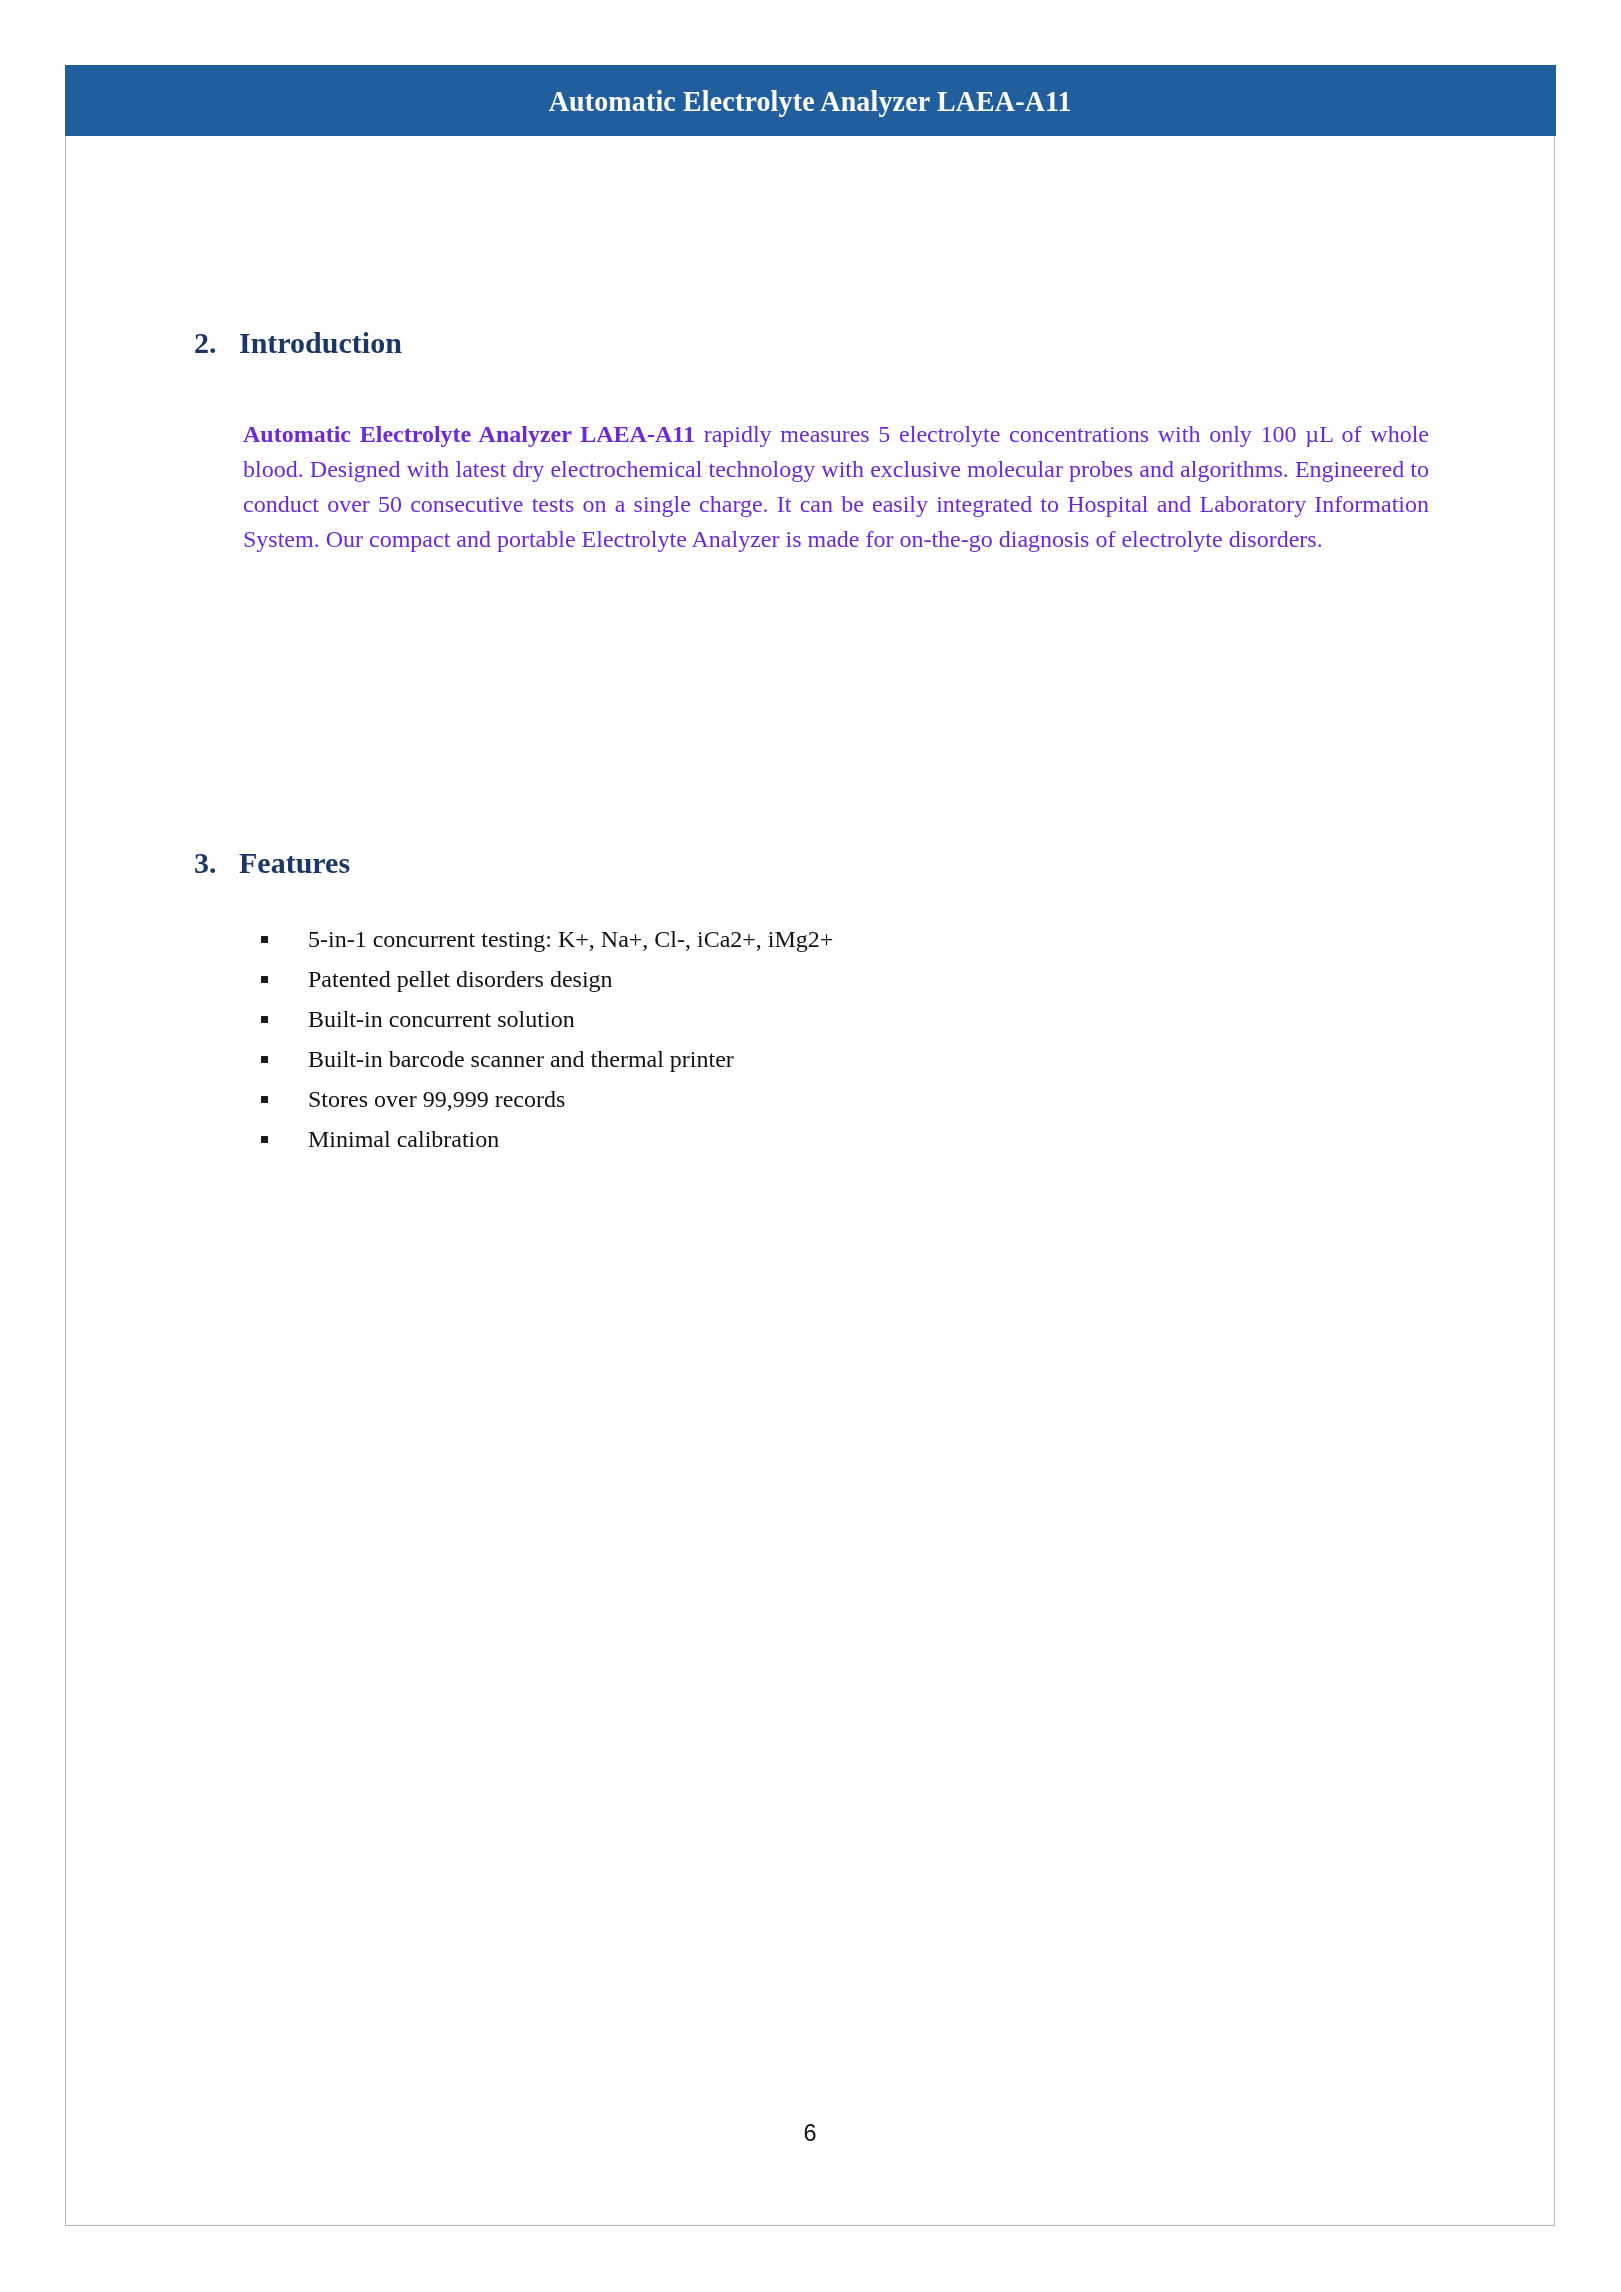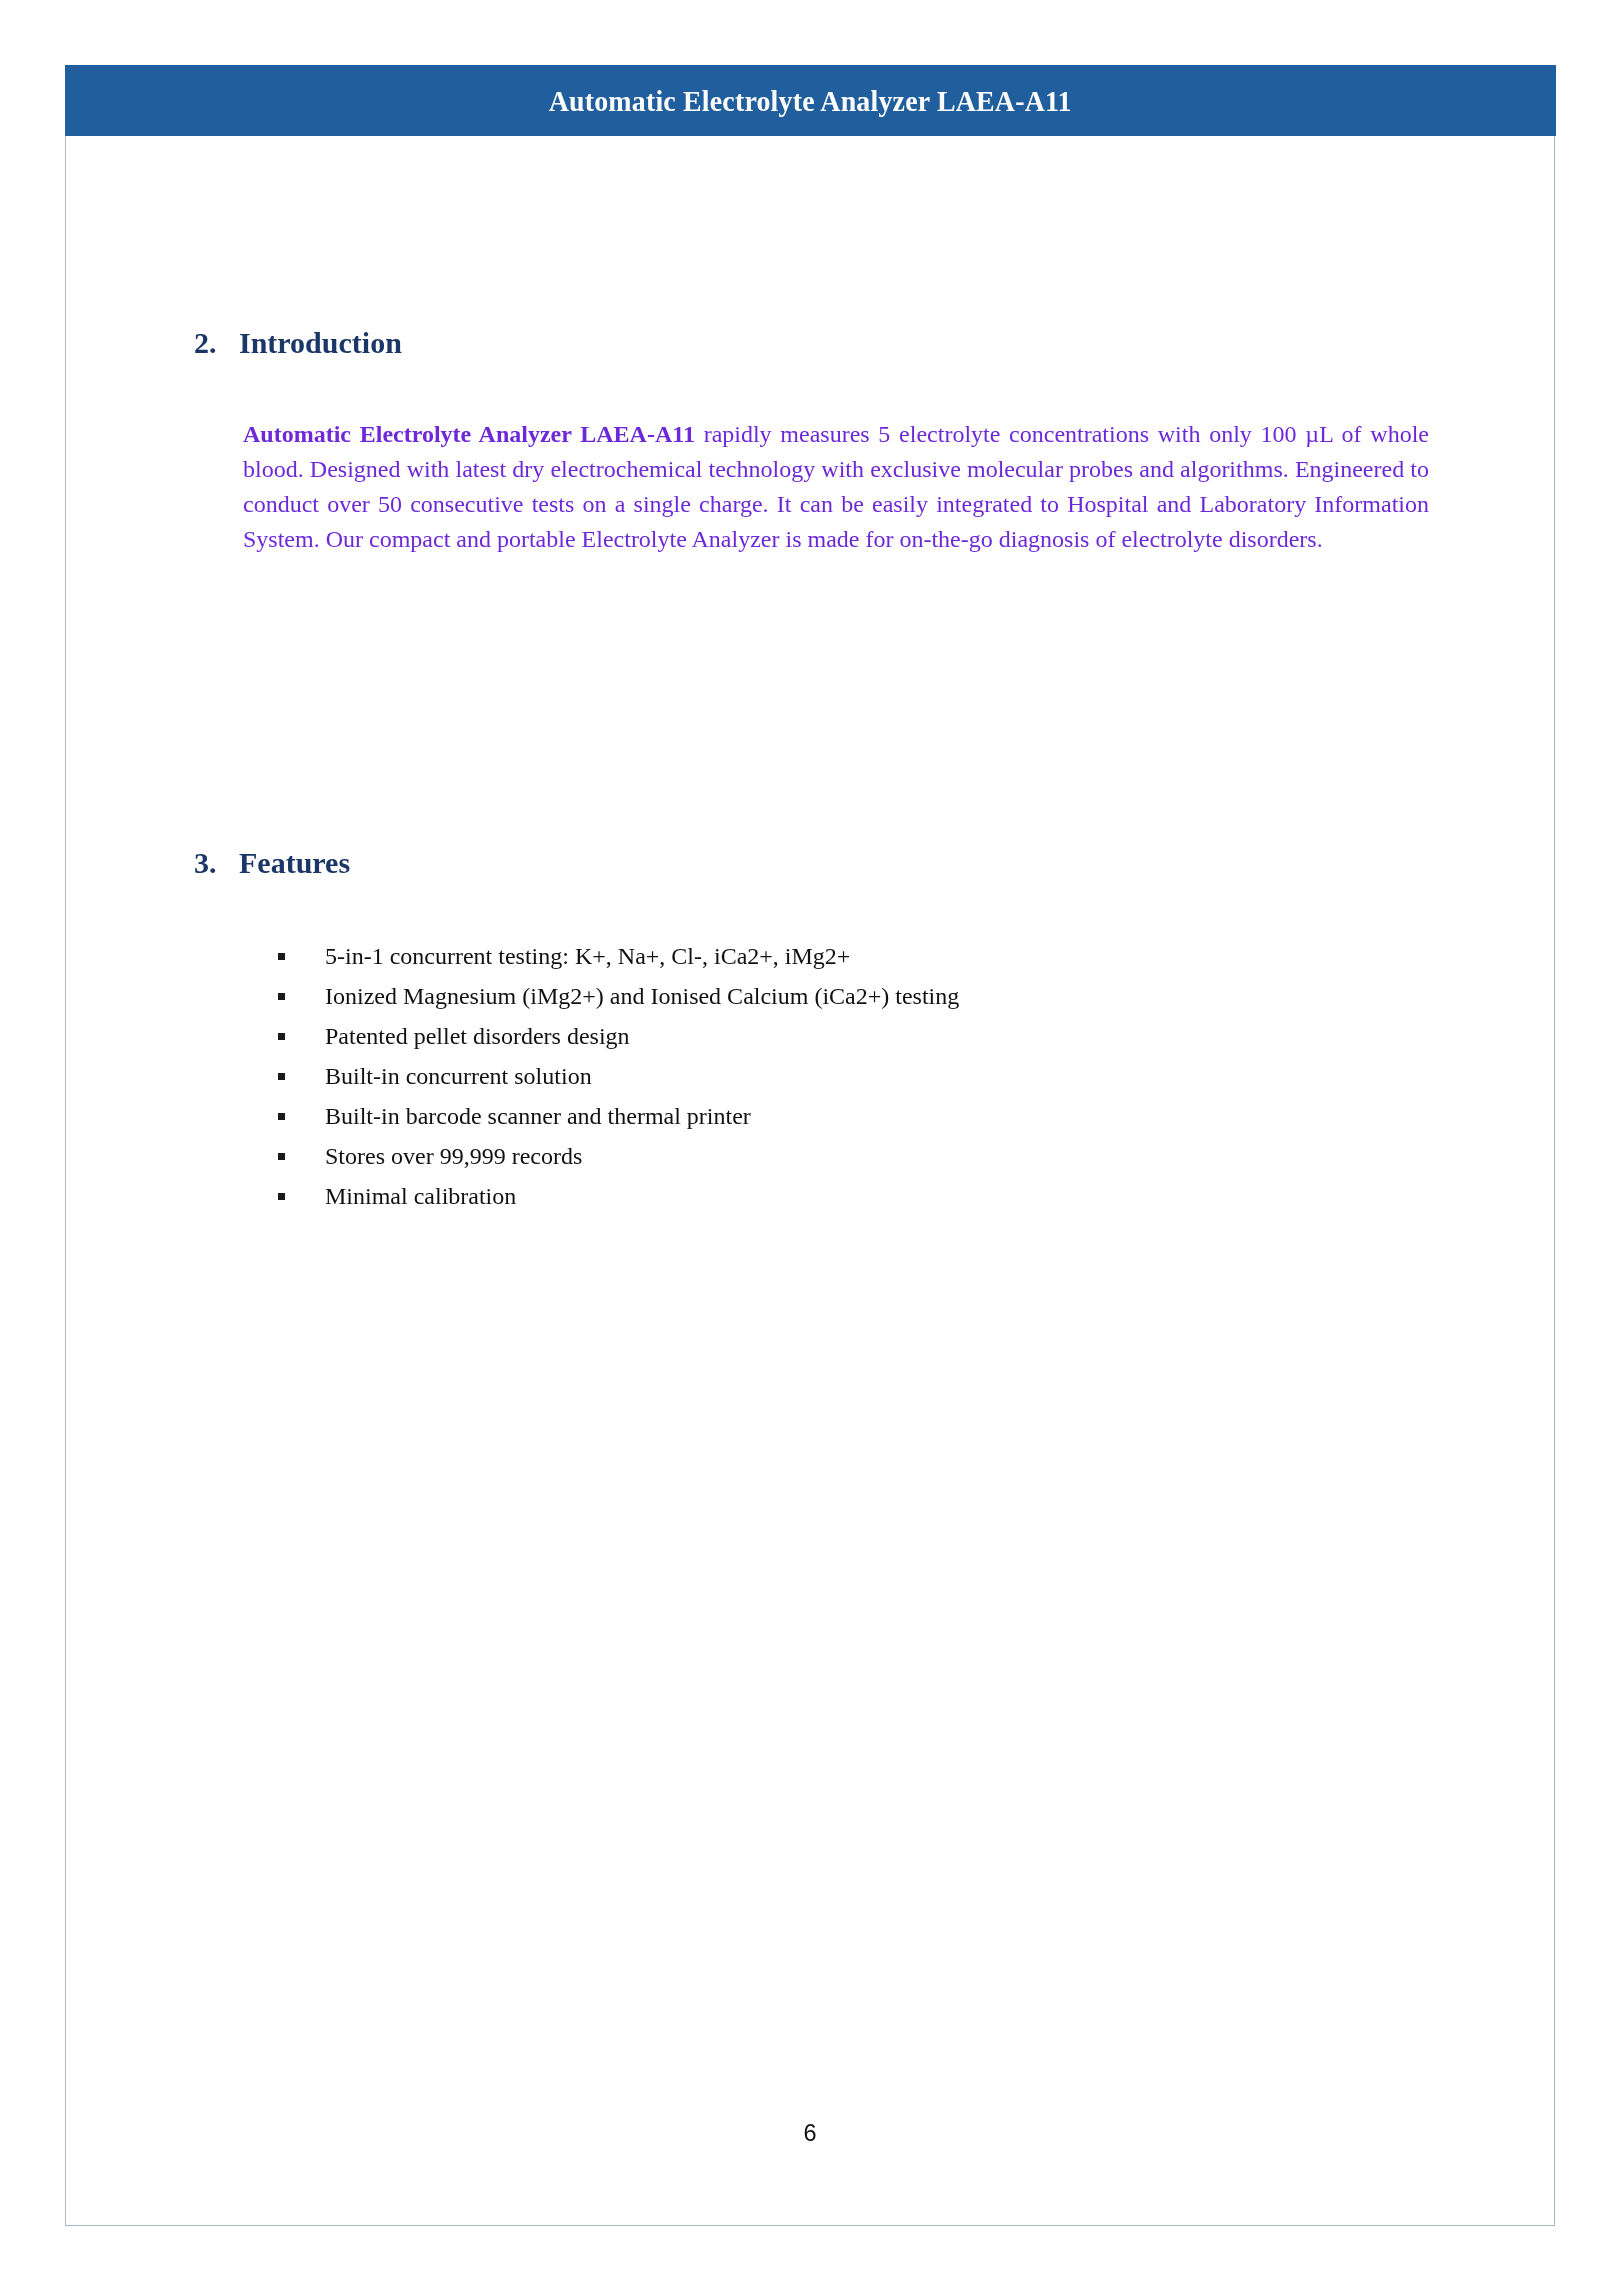--- a/index.html
+++ b/index.html
@@ -102,21 +102,21 @@
     font-weight: bold;
   }
 
   
   #features-list {
     position: absolute;
     left: 178px;
     top: 784px;
     width: 1186px;
     list-style: none;
-    margin: 17px;
+    margin: 0;
     padding: 0;
   }
   #features-list li {
     position: relative;
     padding-left: 65px;
     font-size: 24px;
     line-height: 40px;
     color: #111111;
     white-space: nowrap;
     font-family: "Liberation Serif", "DejaVu Serif", serif;
@@ -167,21 +167,20 @@
     <span class="sec-title">Features</span>
   </div>
 
   <ul id="features-list">
     <li>
       <span class="bullet-square"></span>
       <span>5-in-1 concurrent testing: K+, Na+, Cl-, iCa2+, iMg2+</span>
     </li>
     <li>
       <span class="bullet-square"></span>
-      <span>Ionized Magnesium (iMg2+) and Ionised Calcium (iCa2+) testing</span>
     </li>
     <li>
       <span class="bullet-square"></span>
       <span>Patented pellet disorders design</span>
     </li>
     <li>
       <span class="bullet-square"></span>
       <span>Built-in concurrent solution</span>
     </li>
     <li>

